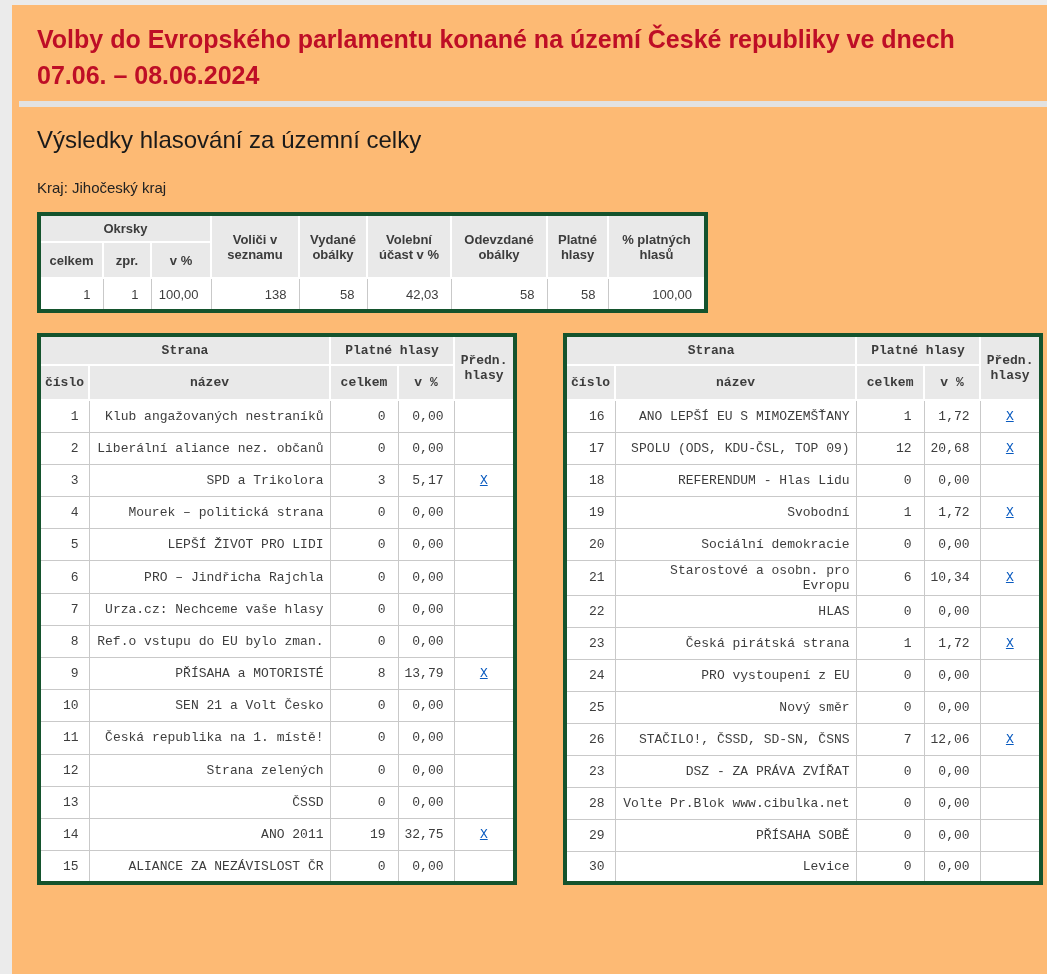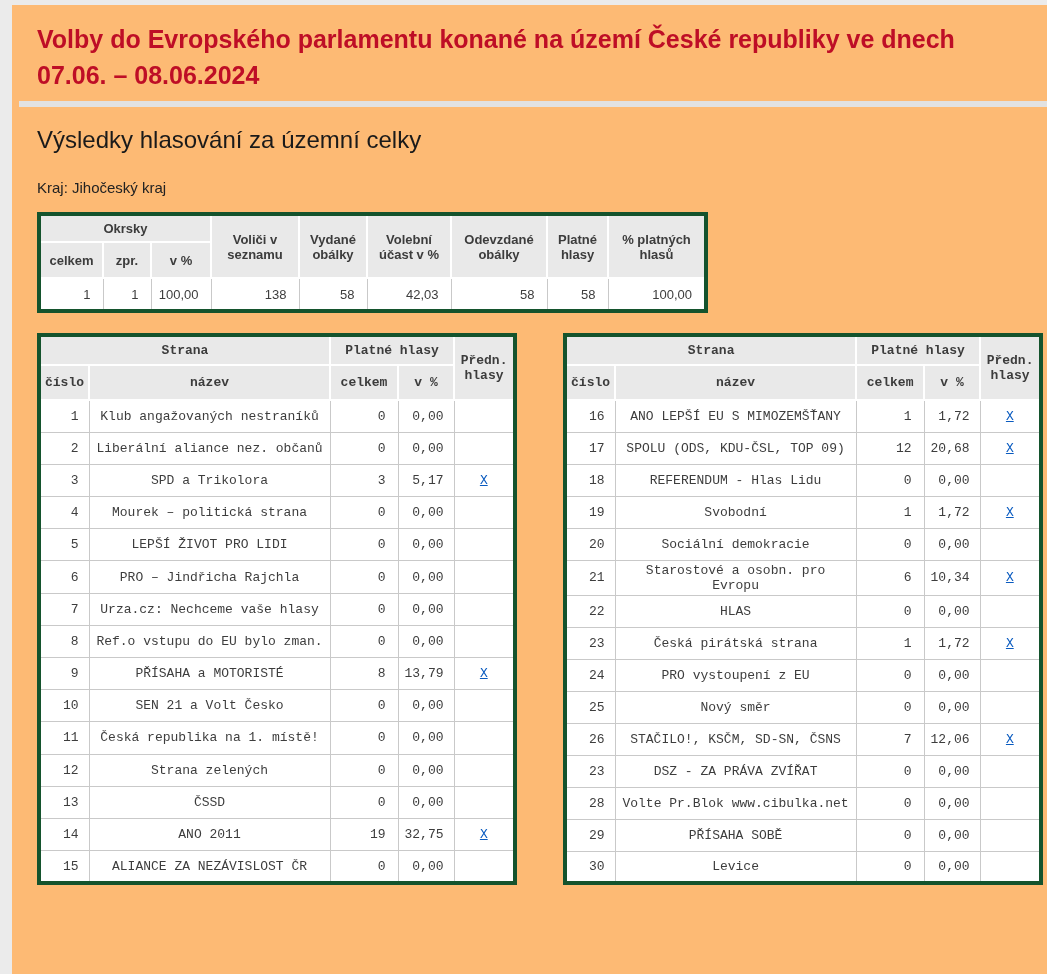--- a/index.html
+++ b/index.html
@@ -72,21 +72,21 @@
   .party-area {
     margin: 20px 0 0 25px;
     display: flex;
     gap: 46px;
     font-family: Liberation Mono, monospace;
   }
   .party-table tr.hrow1 { height: 30px; }
   .party-table tr.hrow2 { height: 35px; }
   .party-table tr.prow  { height: 32px; }
   .party-table td.num  { text-align: right; padding-right: 10px; }
-  .party-table td.name { text-align: center; }
+  .party-table td.name { text-align: right; }
   .party-table td.tot  { text-align: right; padding-right: 12px; }
   .party-table td.pct  { text-align: right; padding-right: 10px; }
   .party-table td.pref { text-align: center; }
   a.xlink {
     color: #0a5bc0;
     text-decoration: underline;
     font-size: 13px;
   }
 </style>
 </head>
@@ -366,21 +366,21 @@
           </tr>
           <tr class="prow">
             <td class="num">25</td>
             <td class="name">Nový směr</td>
             <td class="tot">0</td>
             <td class="pct">0,00</td>
             <td class="pref"></td>
           </tr>
           <tr class="prow">
             <td class="num">26</td>
-            <td class="name">STAČILO!, KSČM, SD-SN, ČSNS</td>
+            <td class="name">STAČILO!, ČSSD, SD-SN, ČSNS</td>
             <td class="tot">7</td>
             <td class="pct">12,06</td>
             <td class="pref"><a href="#" class="xlink">X</a></td>
           </tr>
           <tr class="prow">
             <td class="num">23</td>
             <td class="name">DSZ - ZA PRÁVA ZVÍŘAT</td>
             <td class="tot">0</td>
             <td class="pct">0,00</td>
             <td class="pref"></td>

